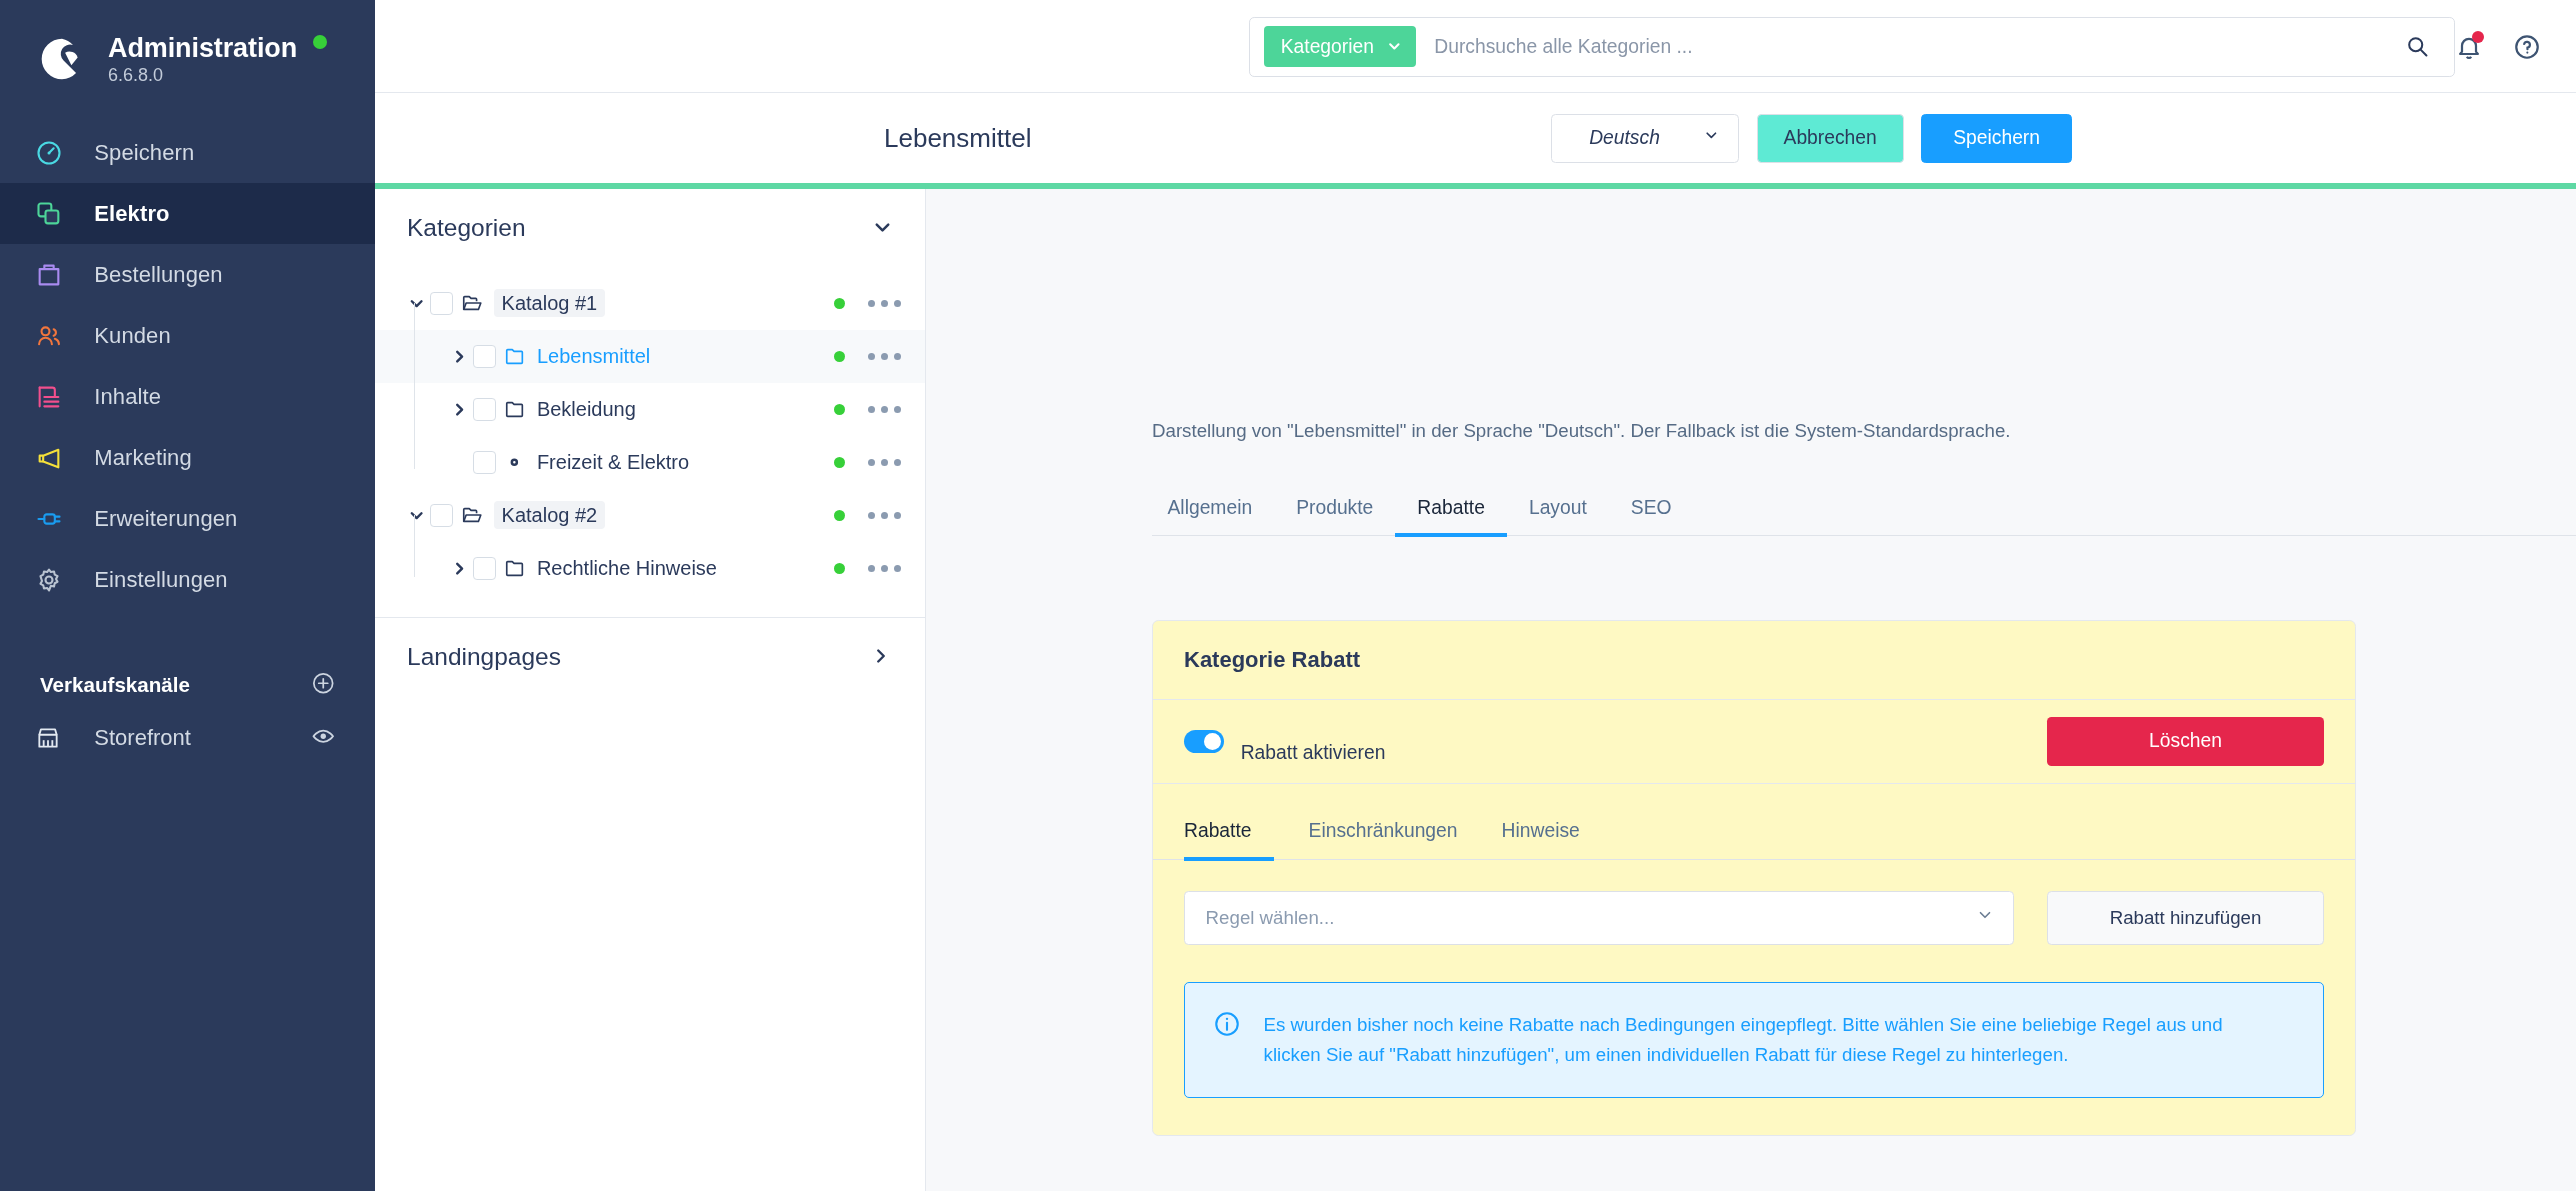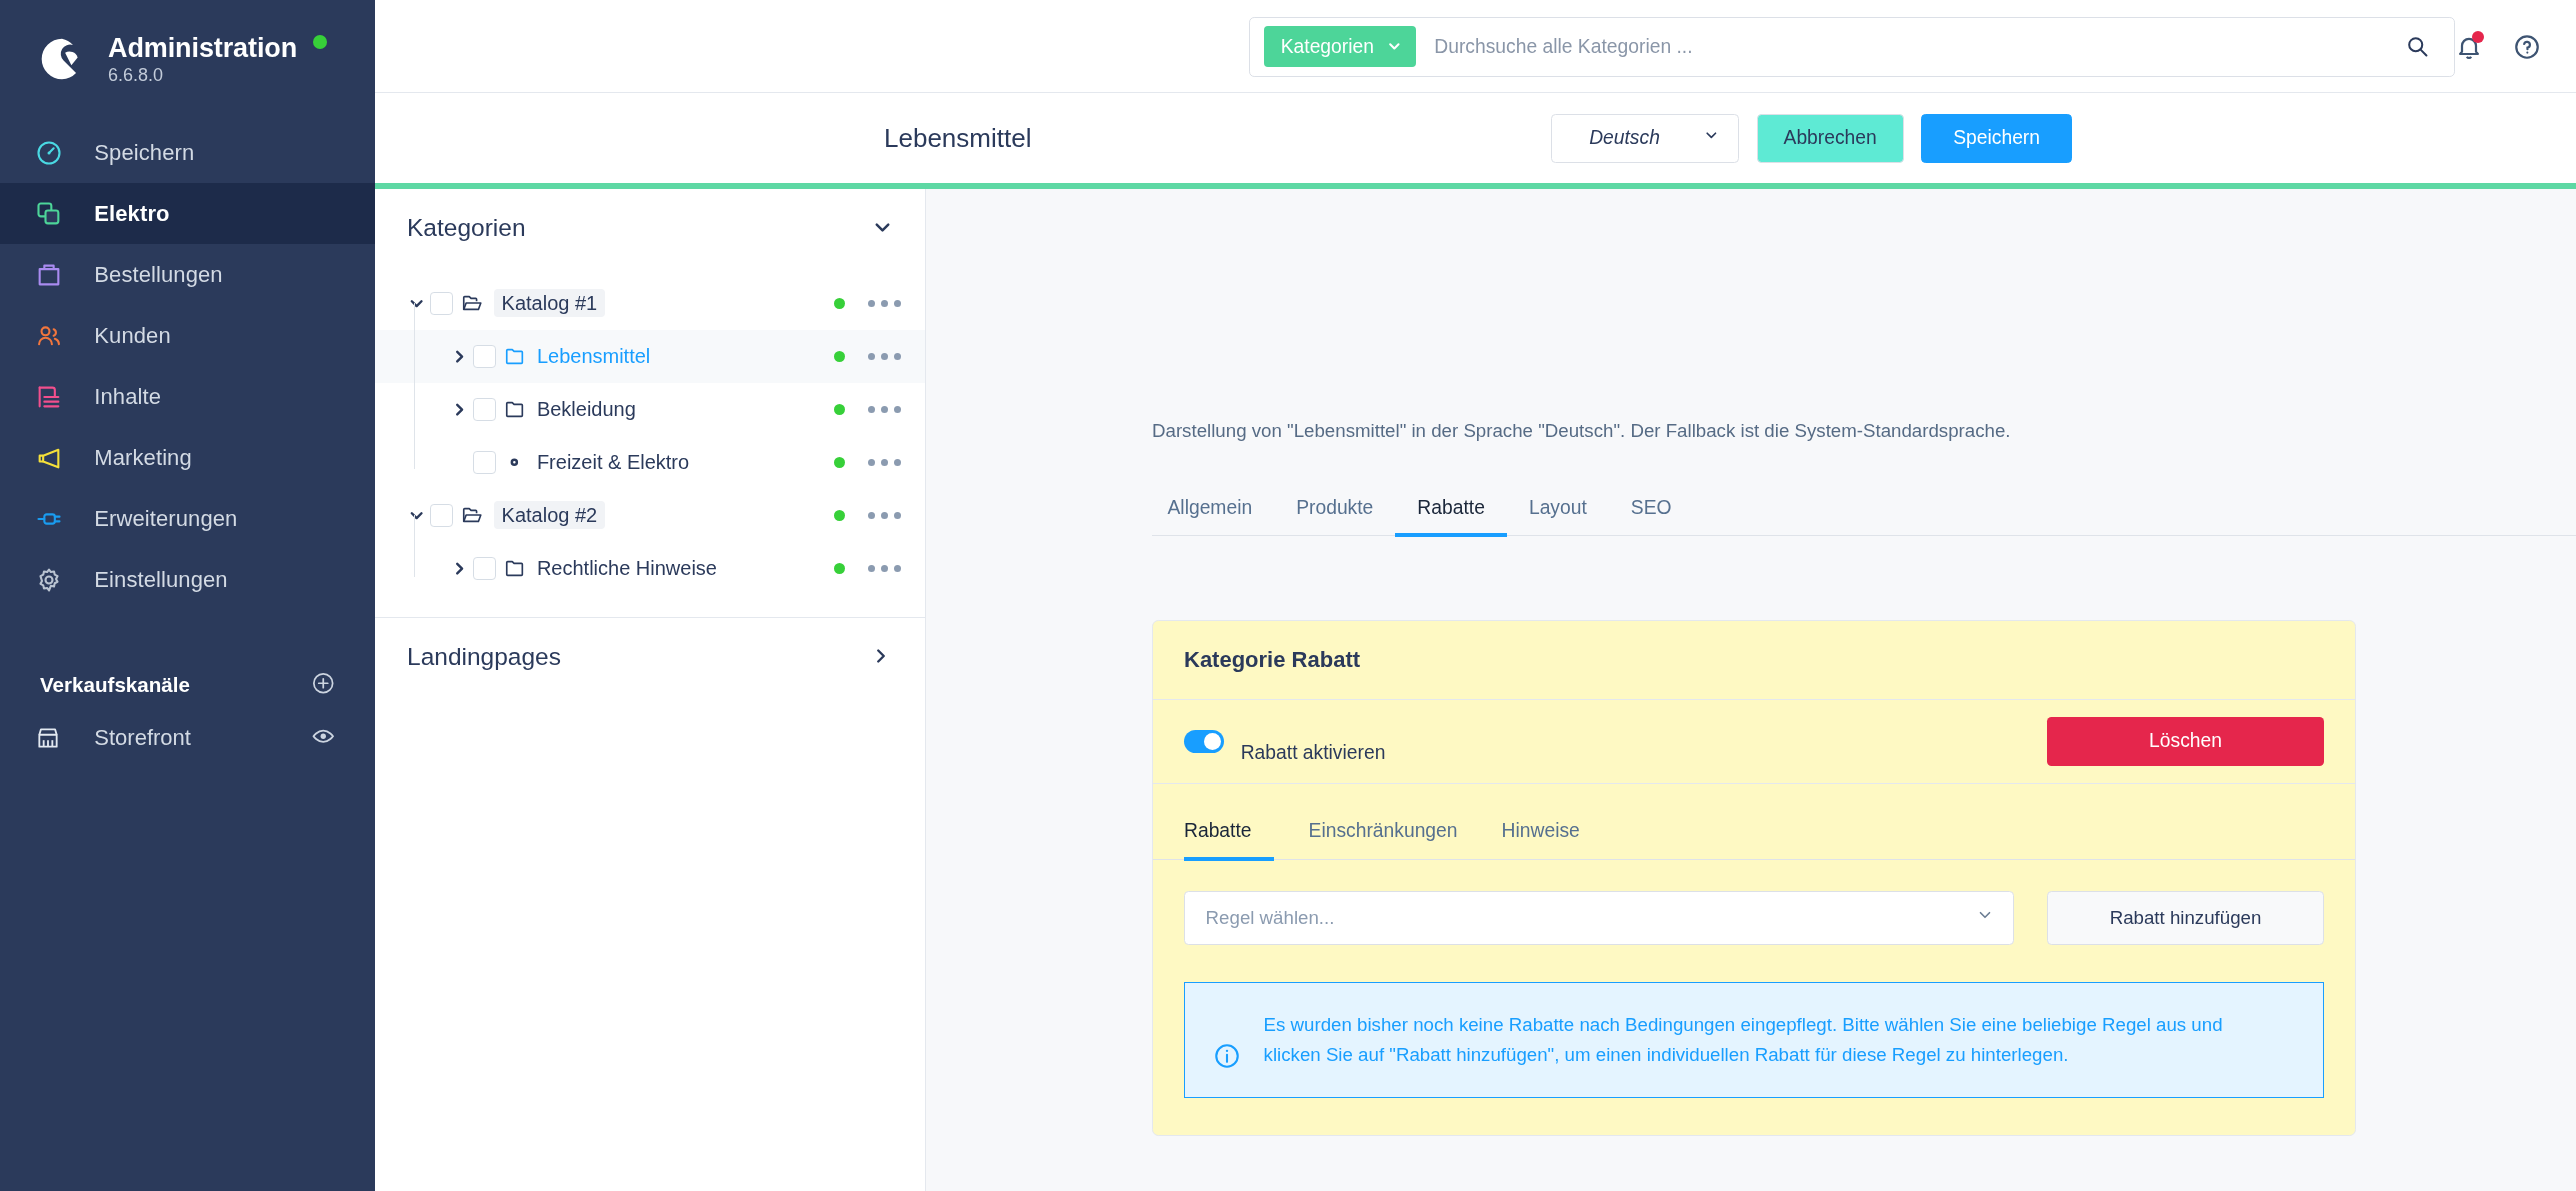--- a/index.html
+++ b/index.html
@@ -262,23 +262,23 @@
     justify-content: space-between; padding: 0 19.3px 0 20.6px;
     font-size: 18.7px; color: #8b9bb0; cursor: pointer;
   }
   .btn-addrule {
     width: 277px; height: 54px; border: 1.3px solid #dce0e7; border-radius: 4.5px;
     background: #f8f9fa; color: #2b3a5b; font-size: 18.7px;
     display: flex; align-items: center; justify-content: center; cursor: pointer;
   }
   .alert {
     margin: 37px 31px 37px 31px;
-    border: 1.3px solid #189eff; border-radius: 0;
+    border: 1.3px solid #189eff; border-radius: 5px;
     background: #e4f4ff;
-    display: flex; align-items: flex-end;
+    display: flex; align-items: flex-start;
     padding: 27px 28px;
   }
   .alert-icon { flex: 0 0 39px; display: flex; align-items: center; }
   .alert-text { font-size: 18.7px; color: #189eff; line-height: 1.6; margin-left: 11.6px; }
 </style>
 </head>
 <body>
 
 <div class="app">
 

